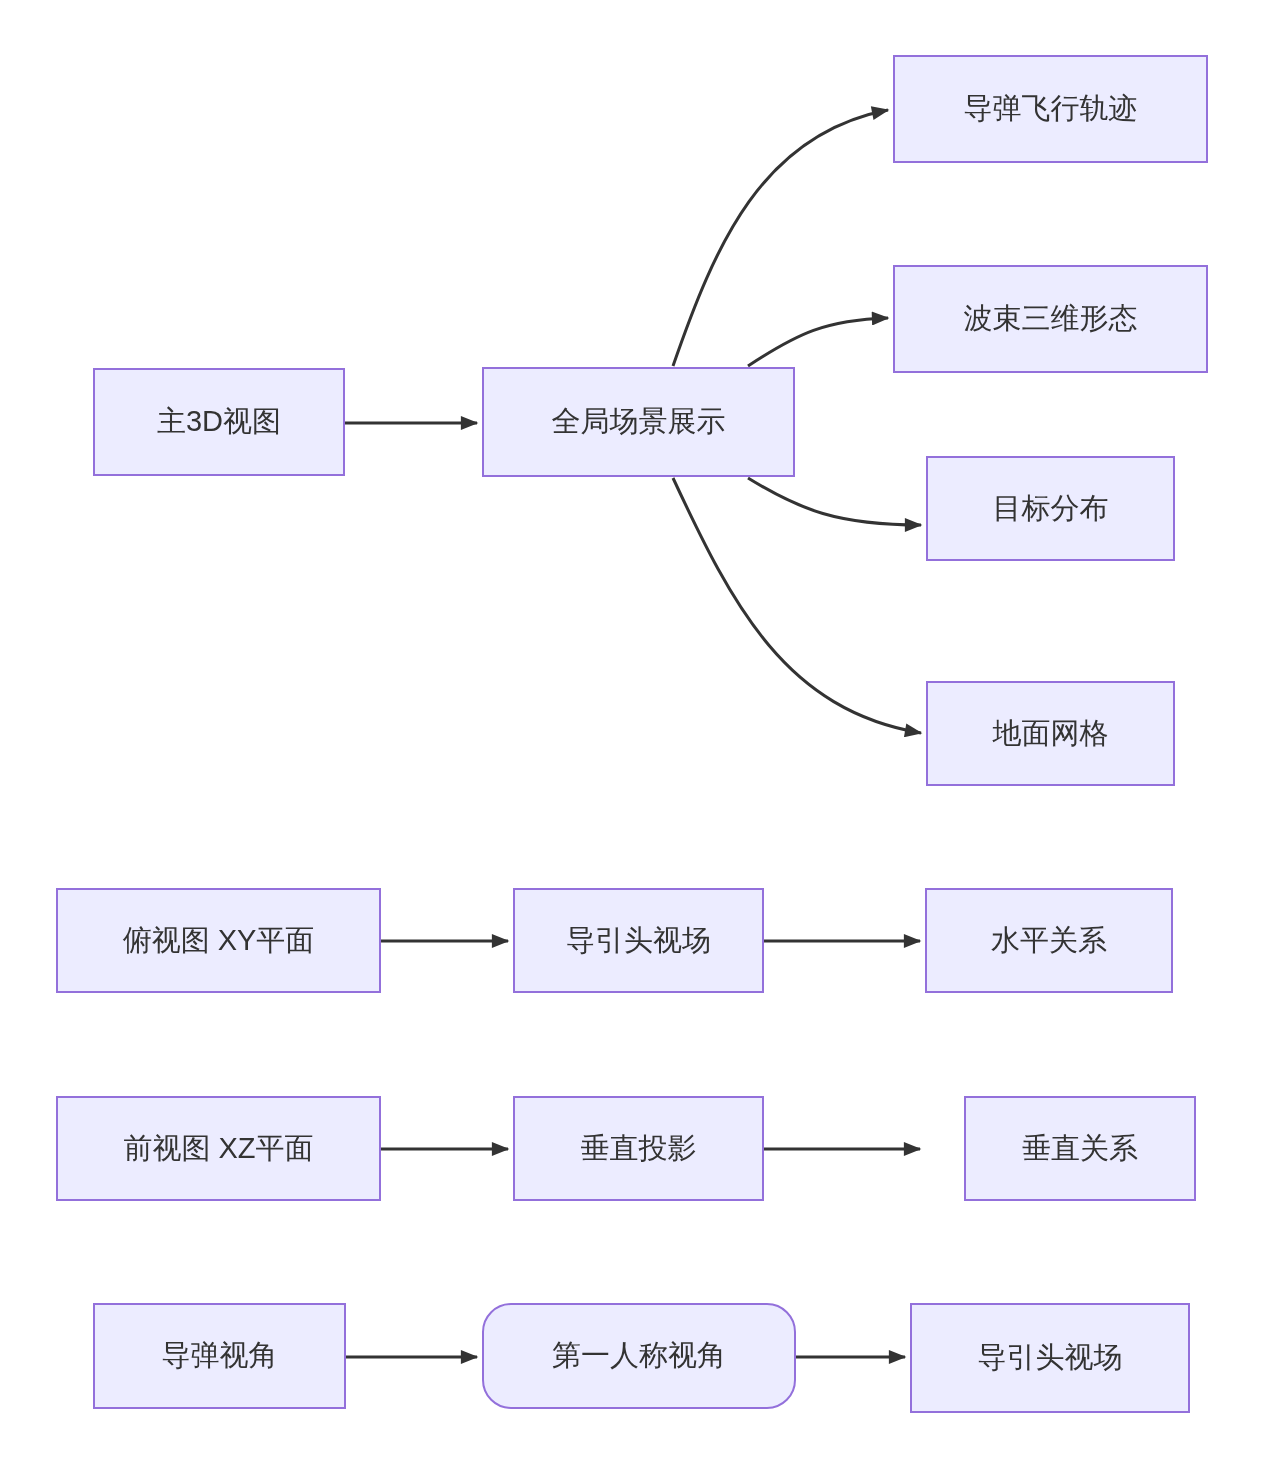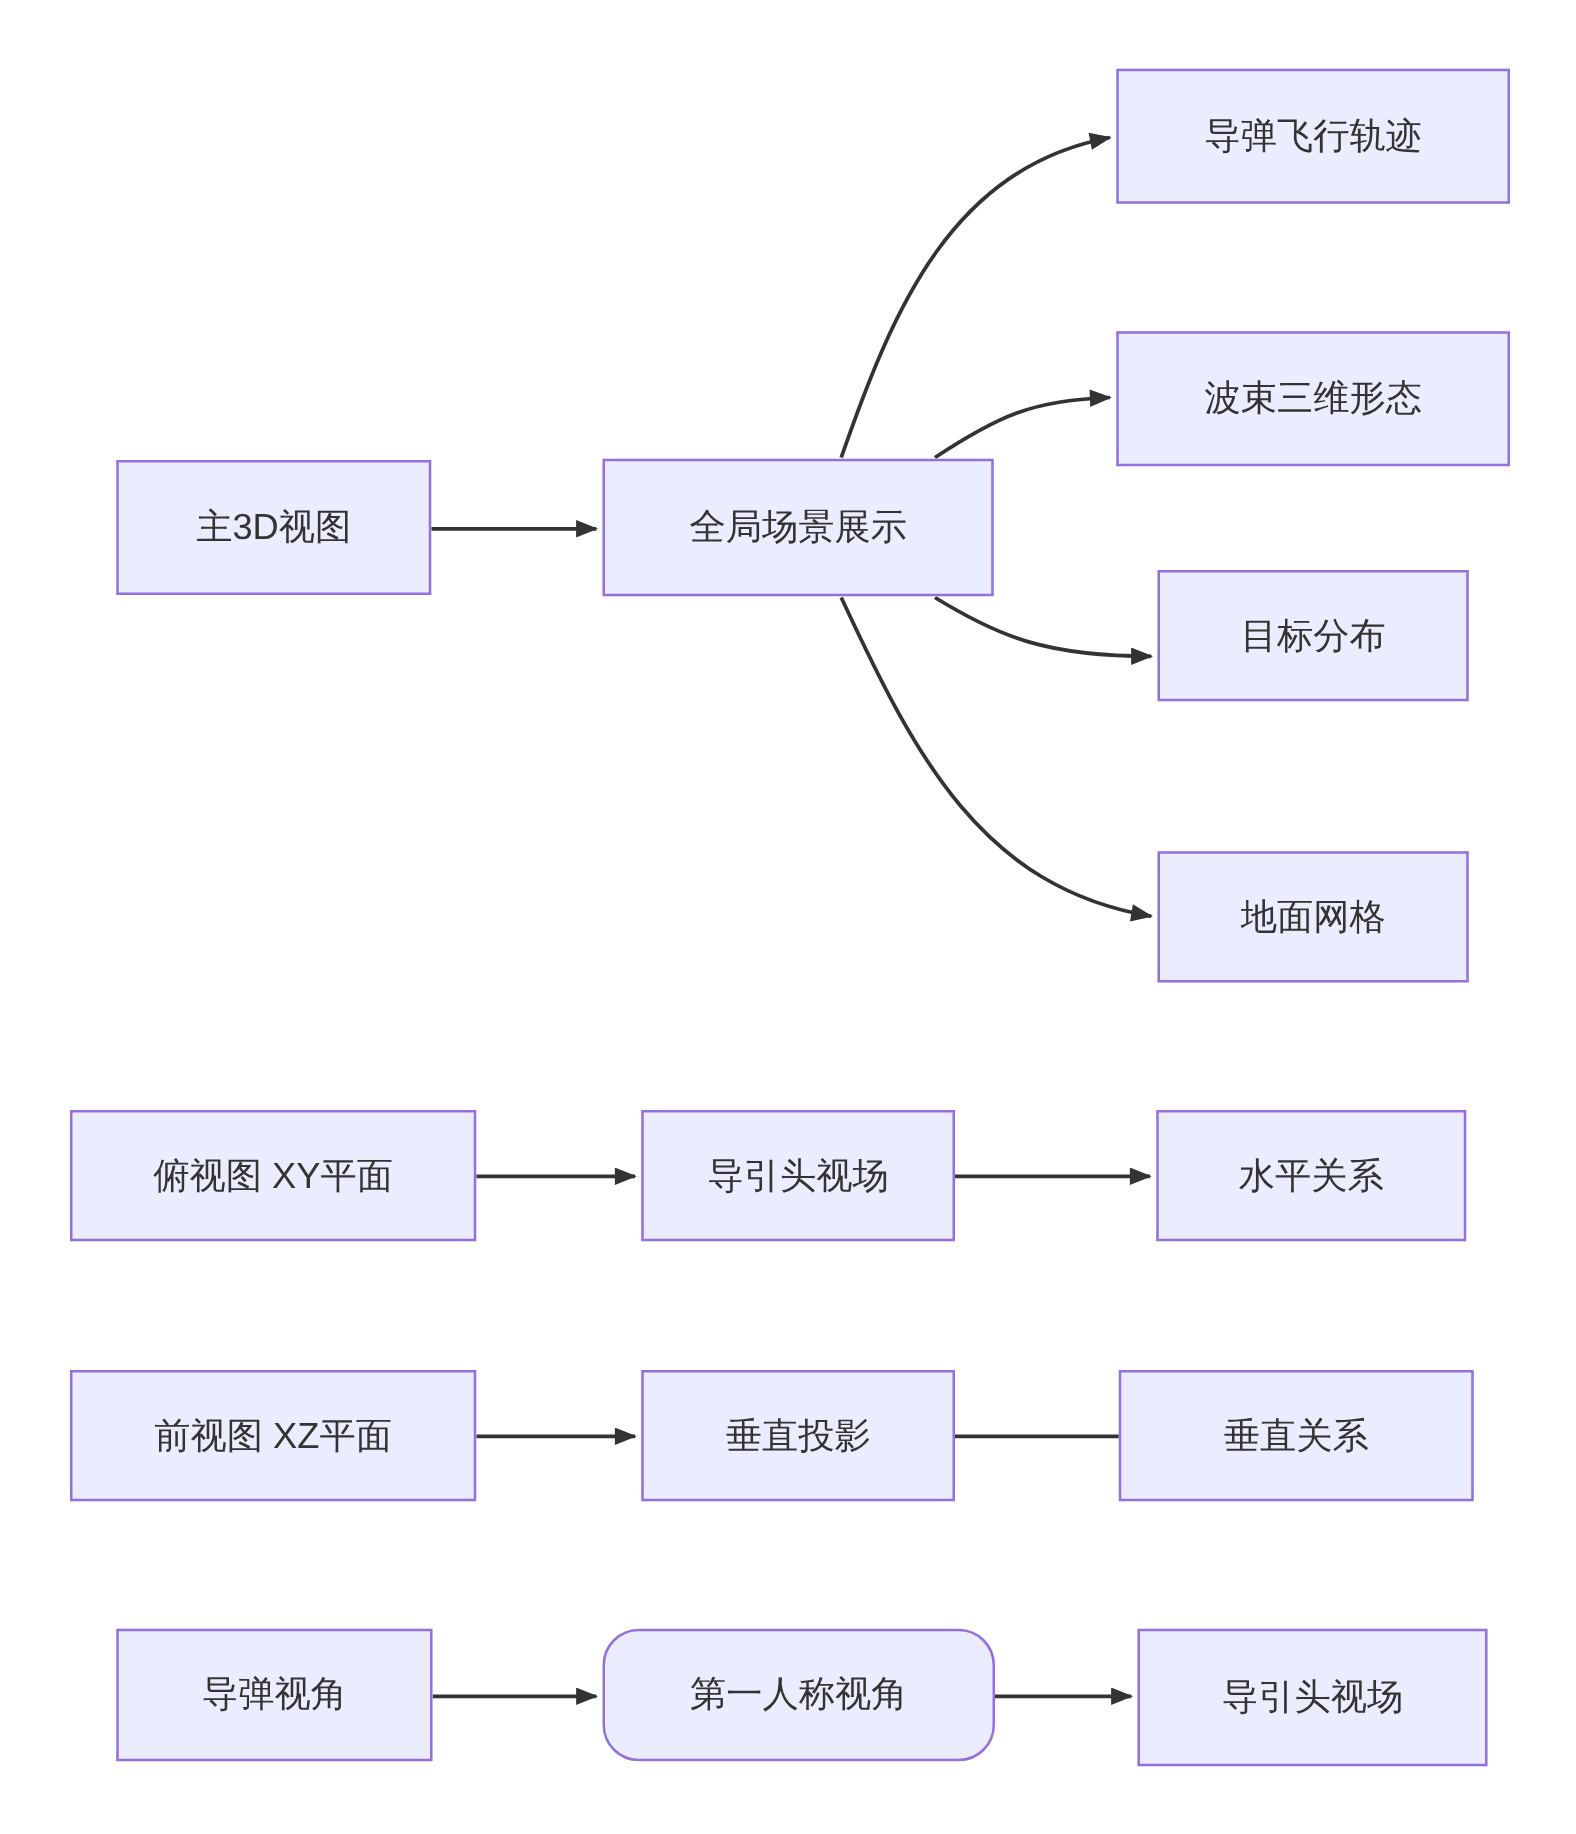--- a/index.html
+++ b/index.html
@@ -92,21 +92,21 @@
   <div class="node" style="left:56px; top:888px; width:325px; height:105px;">俯视图 XY平面</div>
 
   <div class="node" style="left:513px; top:888px; width:251px; height:105px;">导引头视场</div>
 
   <div class="node" style="left:925px; top:888px; width:248px; height:105px;">水平关系</div>
 
   <div class="node" style="left:56px; top:1096px; width:325px; height:105px;">前视图 XZ平面</div>
 
   <div class="node" style="left:513px; top:1096px; width:251px; height:105px;">垂直投影</div>
 
-  <div class="node" style="left:895px; top:1096px; width:284px; height:105px;">垂直关系</div>
+  <div class="node" style="left:964px; top:1096px; width:232px; height:105px;">垂直关系</div>
 
   <div class="node" style="left:93px; top:1303px; width:253px; height:106px;">导弹视角</div>
 
   <div class="node" style="left:482px; top:1303px; width:314px; height:106px;border-radius:29px;">第一人称视角</div>
 
   <div class="node" style="left:910px; top:1303px; width:280px; height:110px;">导引头视场</div>
 
 </div>
 
 </body></html>

